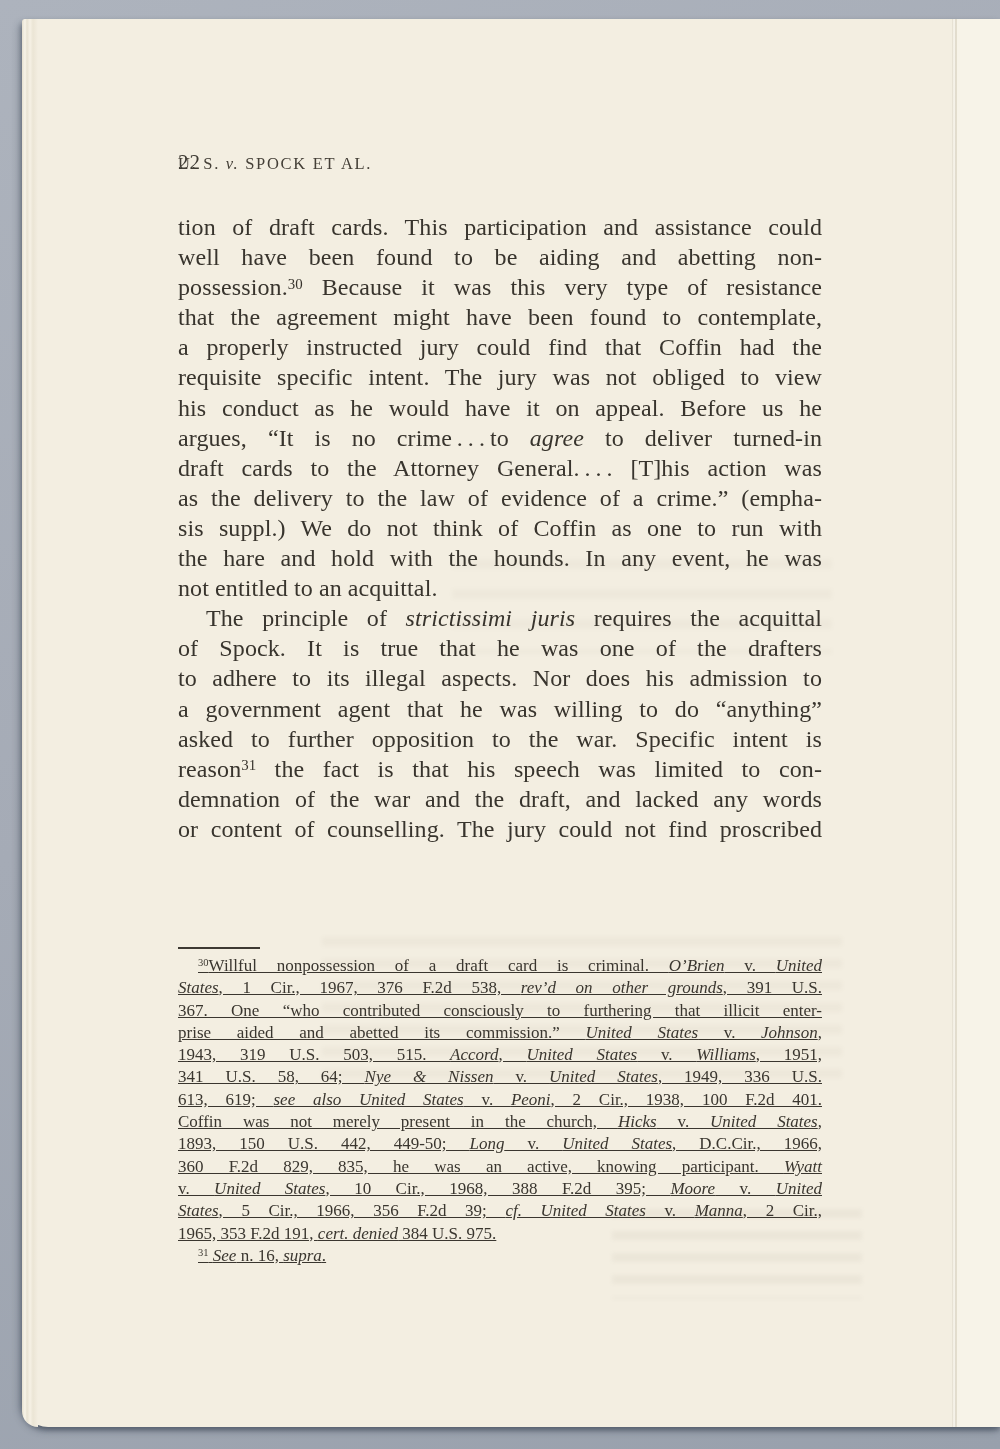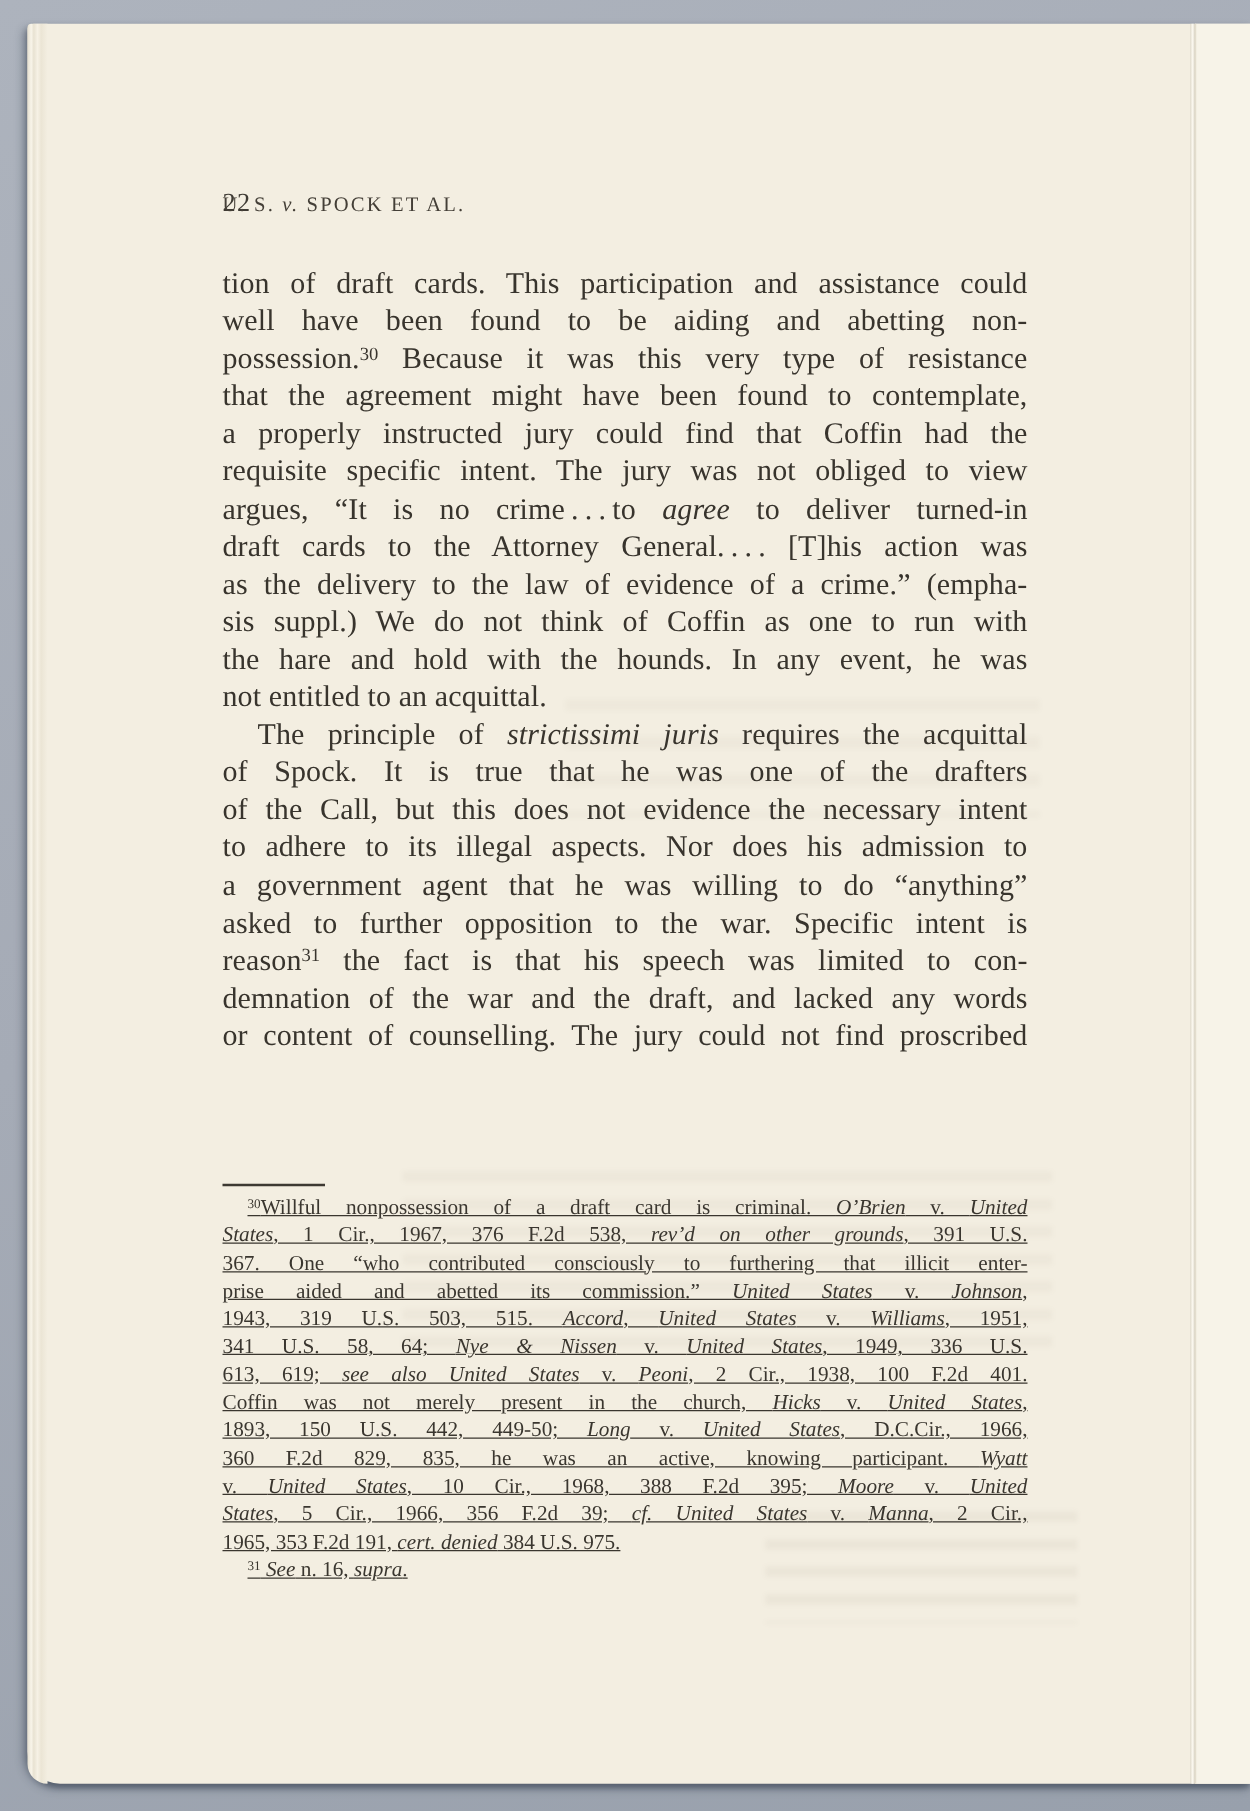--- a/index.html
+++ b/index.html
@@ -69,29 +69,29 @@
       <span class="running-title" id="hdr-title"><span class="">U. S. </span><span class="it">v.</span><span class=""> SPOCK ET AL.</span></span>
     </div>
 
     <div class="bodytext" id="body-lines">
         <div class="line"><span class="">tion of draft cards.  This participation and assistance could</span></div>
         <div class="line"><span class="">well have been found to be aiding and abetting non-</span></div>
         <div class="line"><span class="">possession.</span><span class="sup">30</span><span class="">  Because it was this very type of resistance</span></div>
         <div class="line"><span class="">that the agreement might have been found to contemplate,</span></div>
         <div class="line"><span class="">a properly instructed jury could find that Coffin had the</span></div>
         <div class="line"><span class="">requisite specific intent.  The jury was not obliged to view</span></div>
+        <div class="line"><span class="">his conduct as he would have it on appeal.  Before us he</span></div>
         <div class="line"><span class="">argues, “It is no crime . . . to </span><span class="it">agree</span><span class=""> to deliver turned-in</span></div>
         <div class="line"><span class="">draft cards to the Attorney General. . . .  [T]his action was</span></div>
         <div class="line"><span class="">as the delivery to the law of evidence of a crime.” (empha-</span></div>
         <div class="line"><span class="">sis suppl.)  We do not think of Coffin as one to run with</span></div>
         <div class="line"><span class="">the hare and hold with the hounds.  In any event, he was</span></div>
         <div class="line endpara"><span class="">not entitled to an acquittal.</span></div>
         <div class="line indent"><span class="">The principle of </span><span class="it">strictissimi juris</span><span class=""> requires the acquittal</span></div>
         <div class="line"><span class="">of Spock.  It is true that he was one of the drafters</span></div>
-        <div class="line"><span class="">of the Call, but this does not evidence the necessary intent</span></div>
         <div class="line"><span class="">to adhere to its illegal aspects.  Nor does his admission to</span></div>
         <div class="line"><span class="">a government agent that he was willing to do “anything”</span></div>
         <div class="line"><span class="">asked to further opposition to the war.  Specific intent is</span></div>
         <div class="line"><span class="">reason</span><span class="sup">31</span><span class=""> the fact is that his speech was limited to con-</span></div>
         <div class="line"><span class="">demnation of the war and the draft, and lacked any words</span></div>
         <div class="line"><span class="">or content of counselling. The jury could not find proscribed</span></div>
       </div>
 
     <div class="fn-rule"></div>
 

